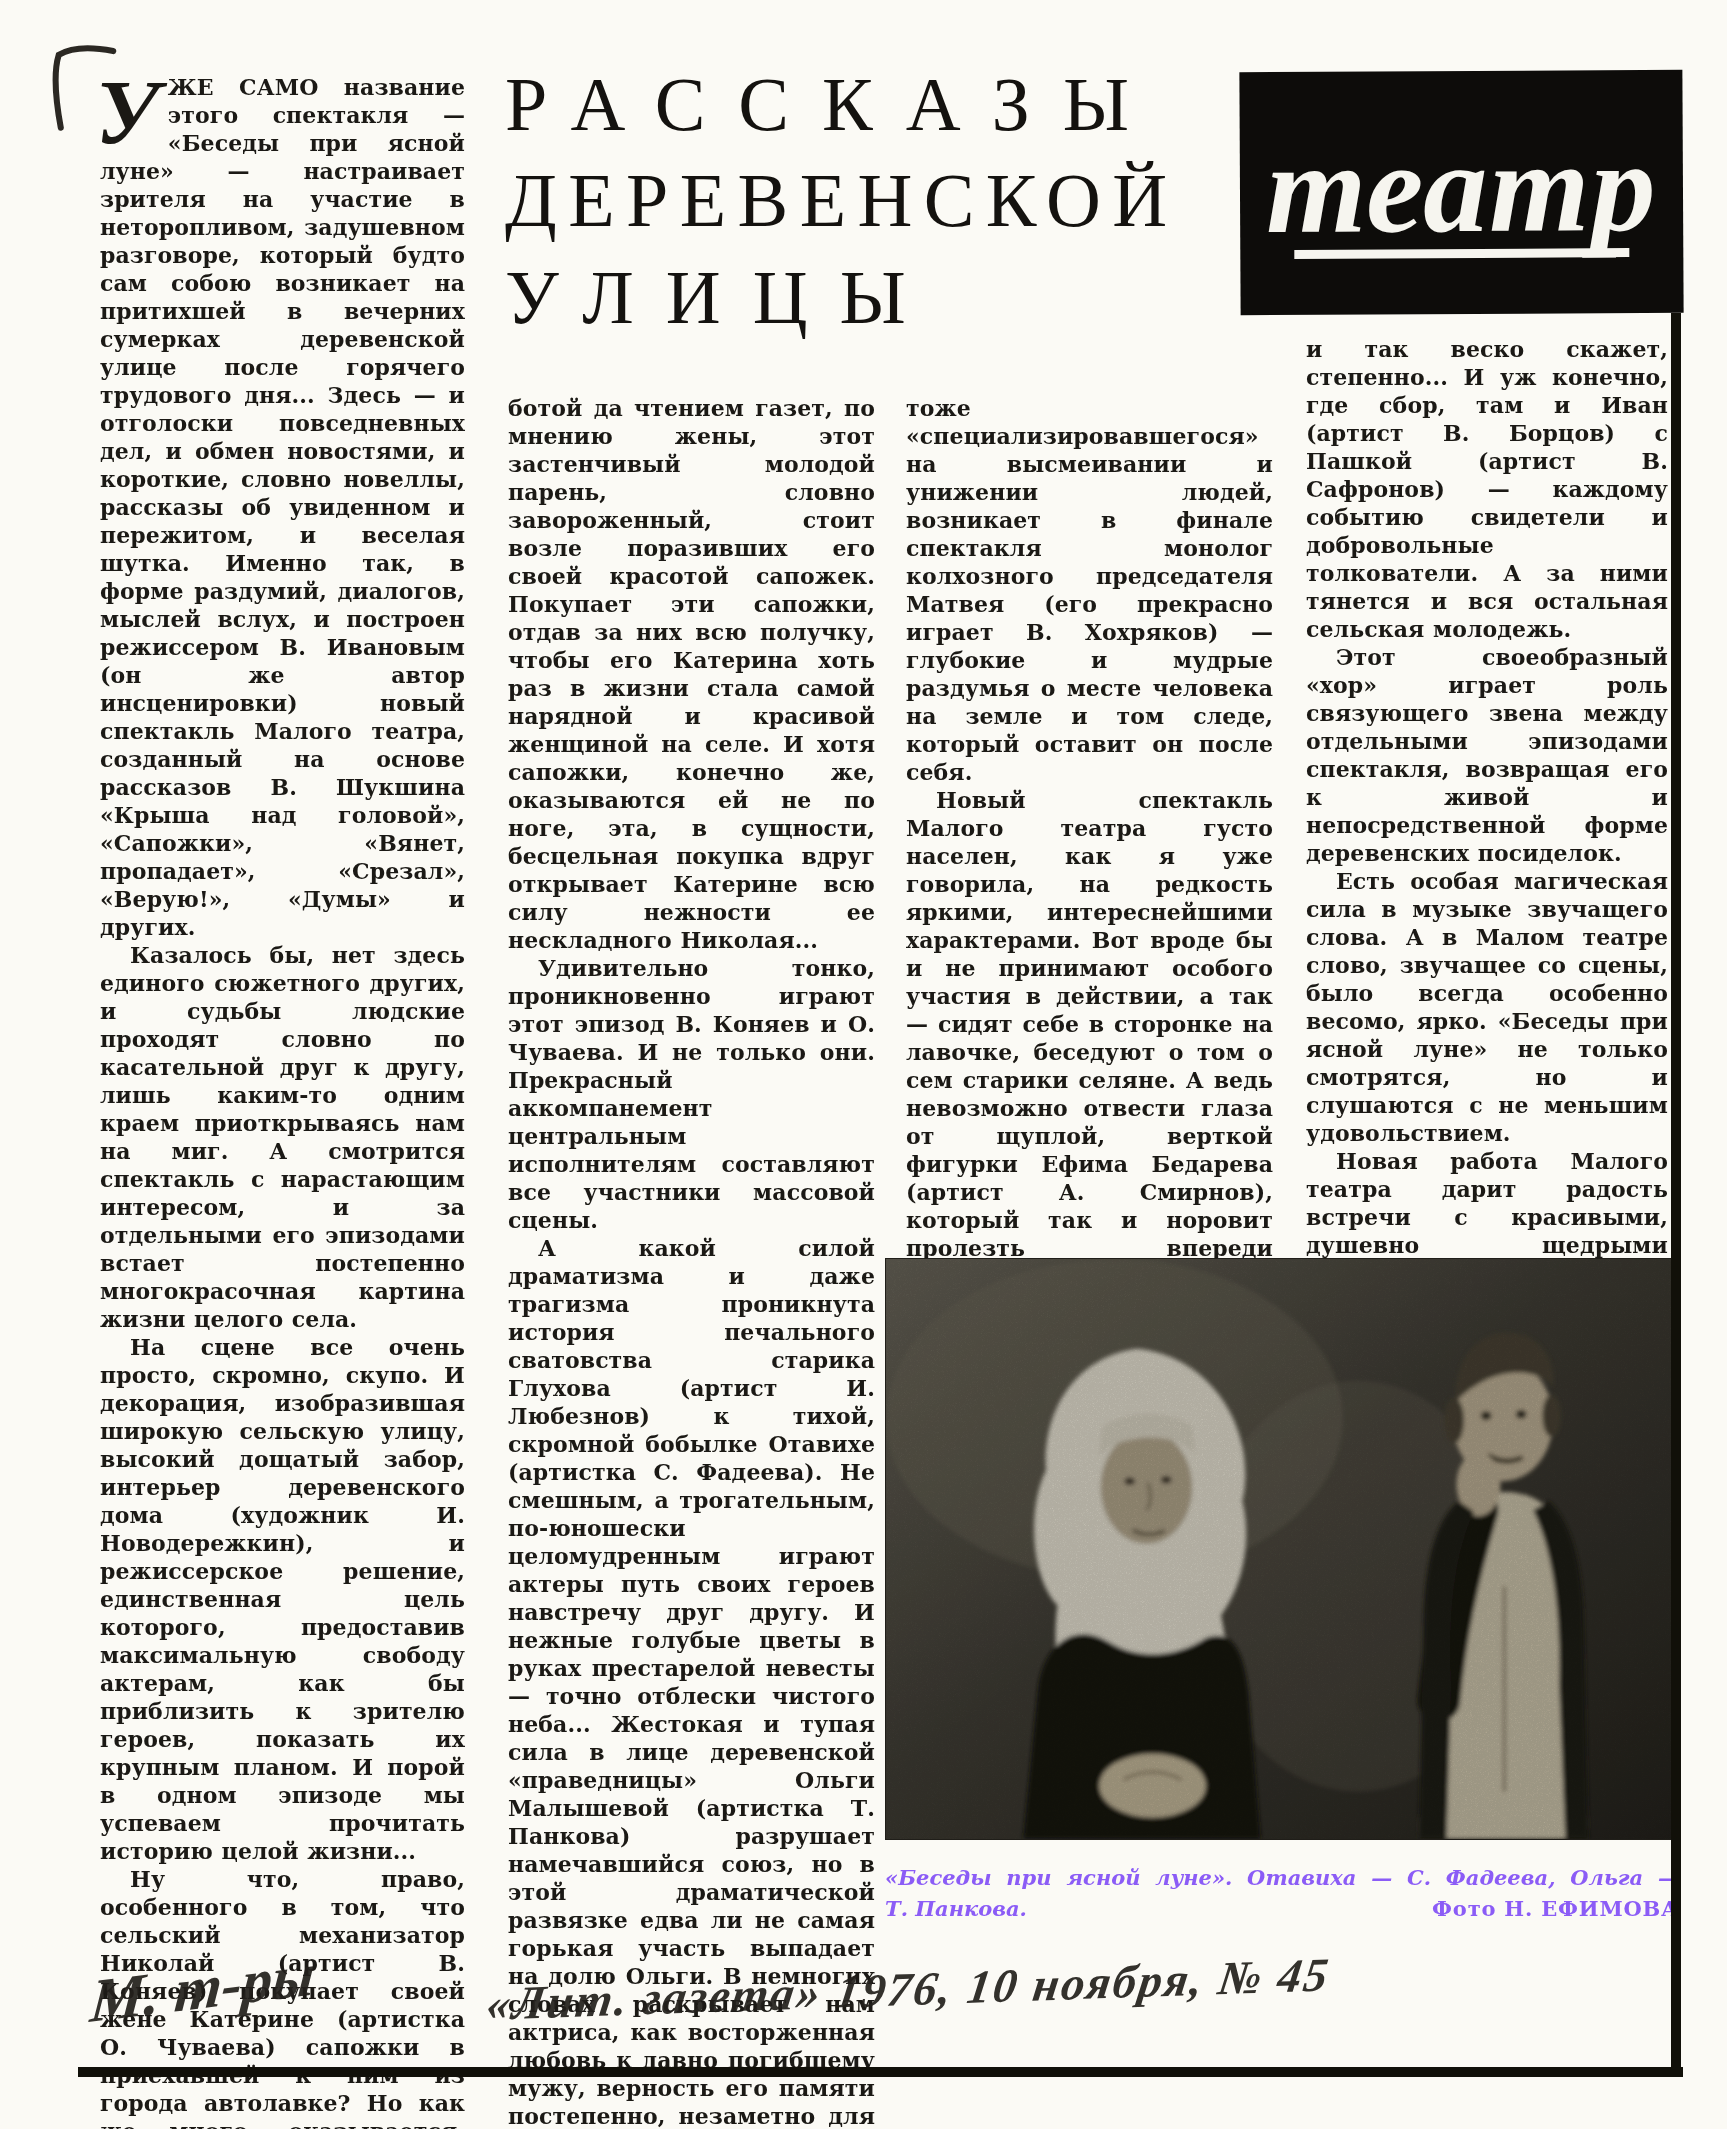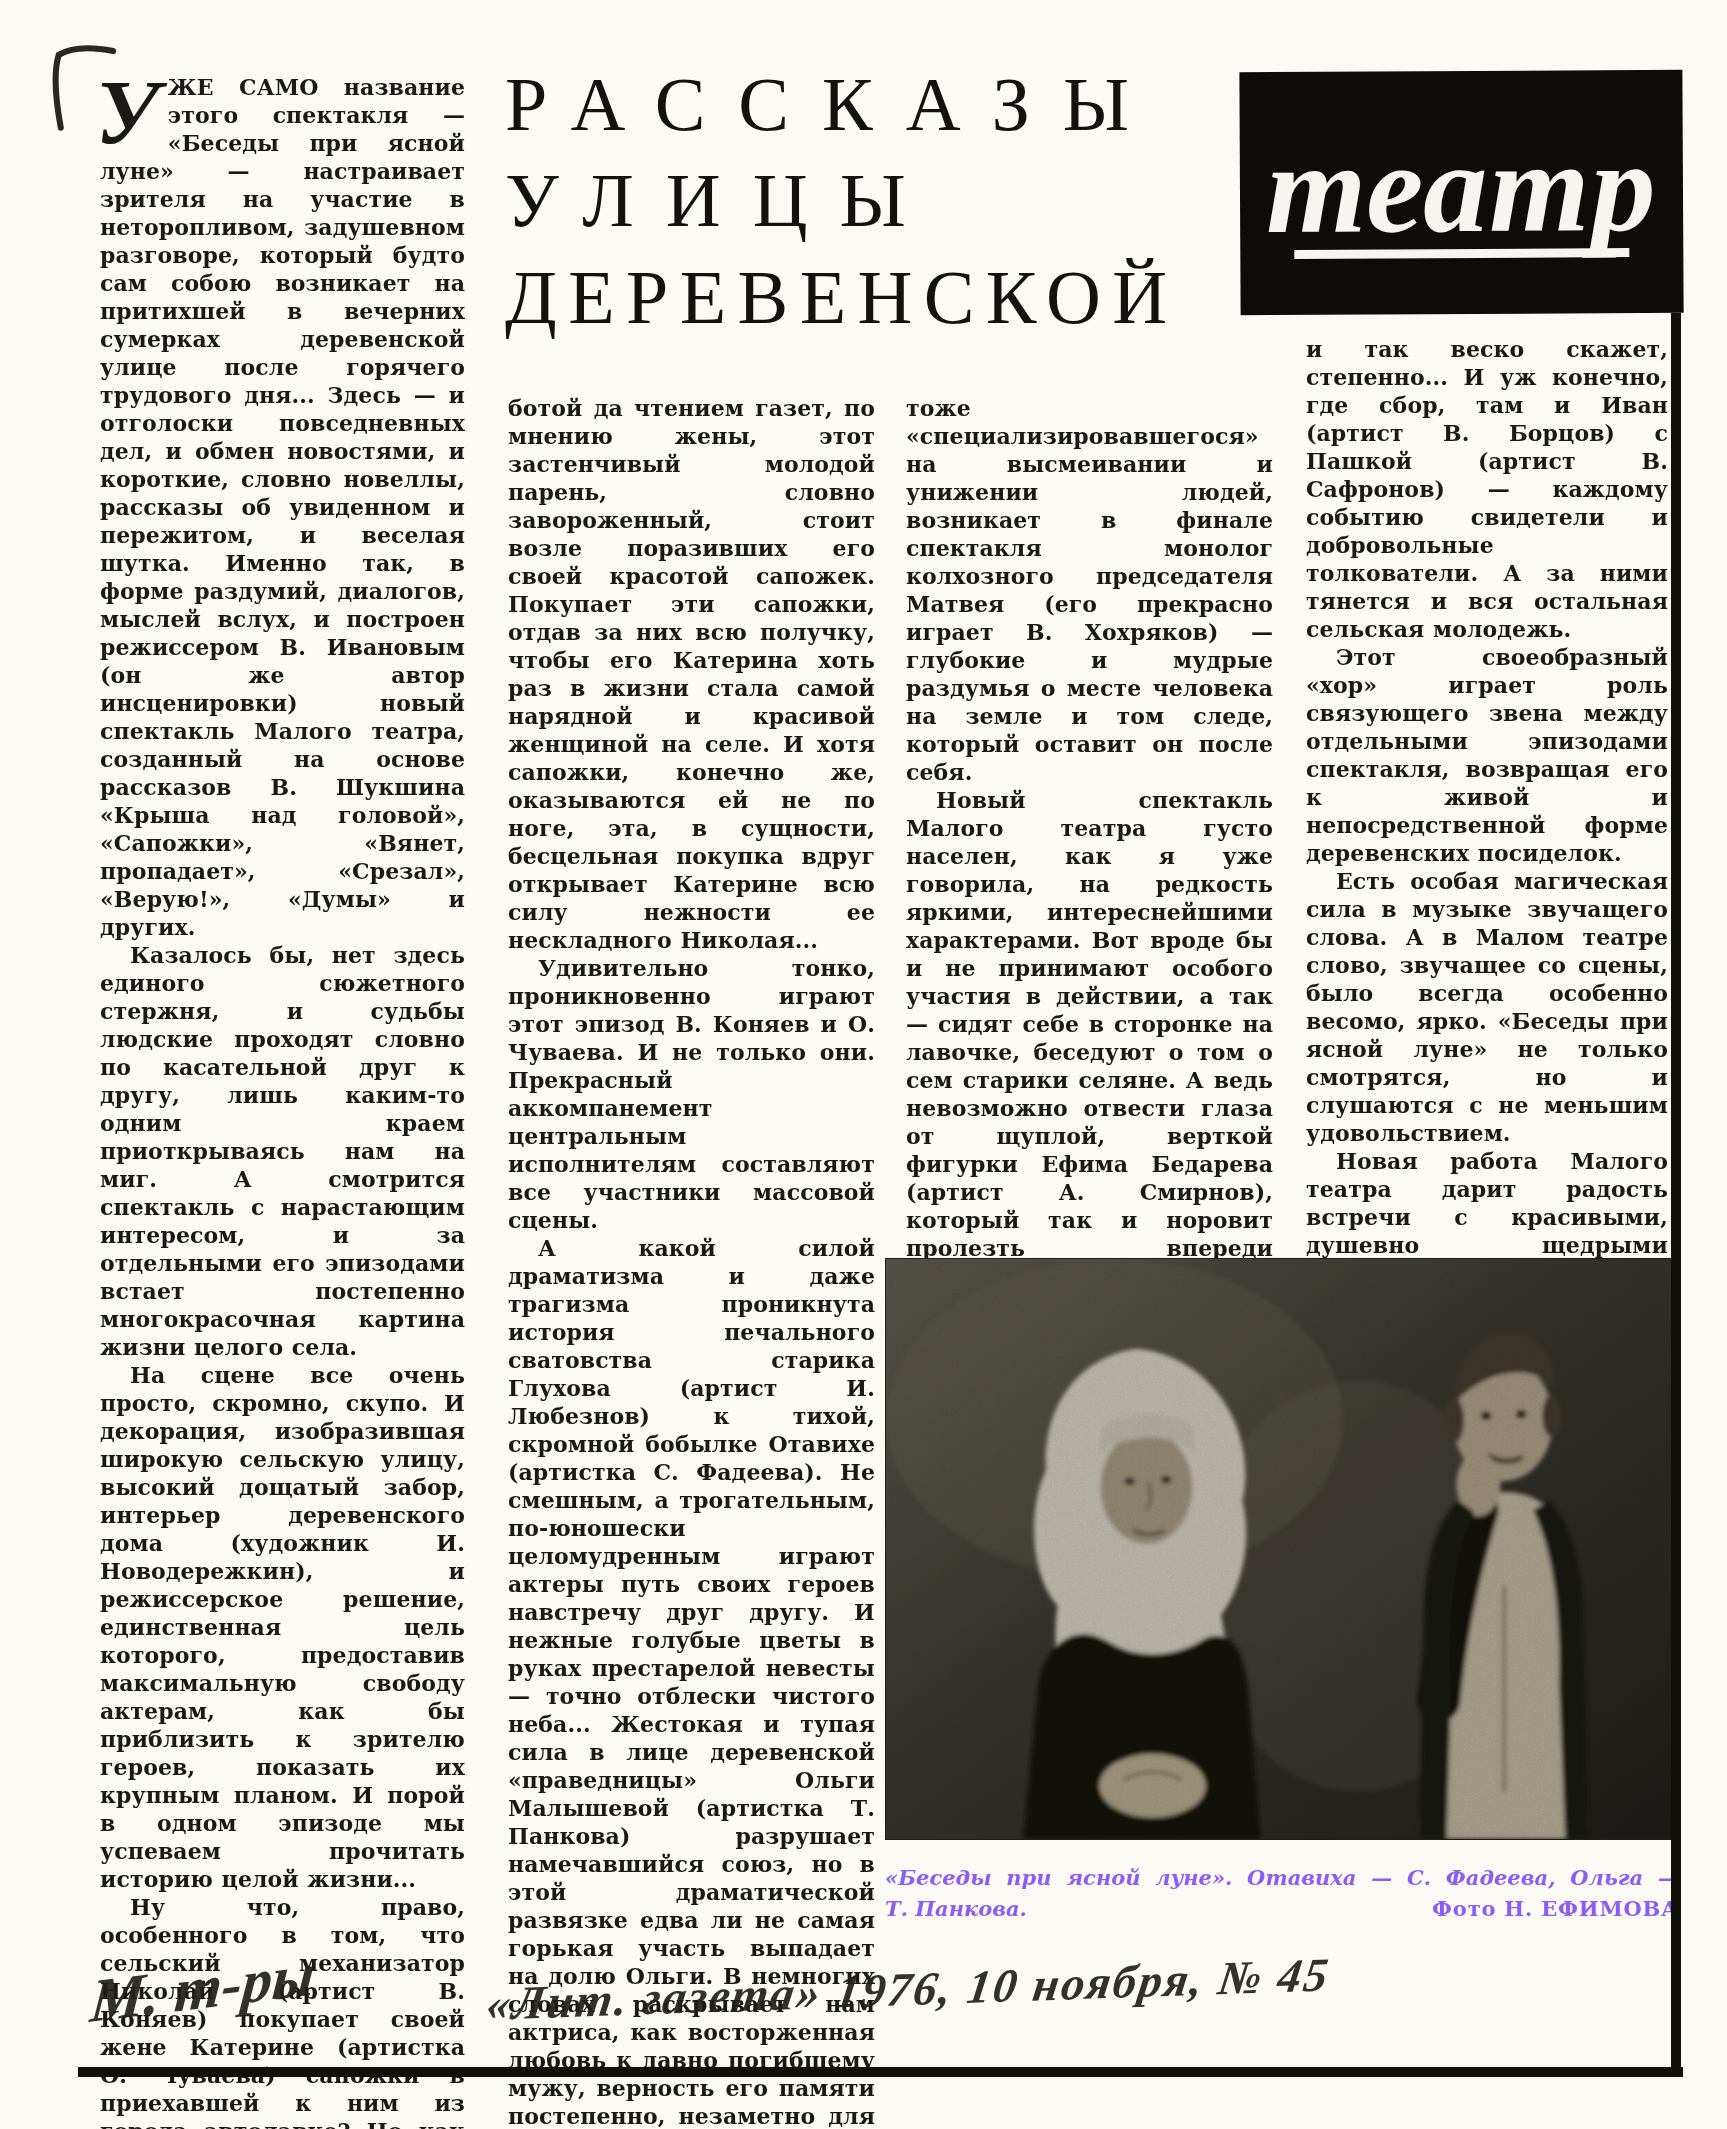--- a/index.html
+++ b/index.html
@@ -79,32 +79,32 @@
 <div class="page">
 
   <div class="corner-mark">
     <svg width="73" height="88" viewBox="0 0 96 116">
       <path d="M12 108 C7 64 9 30 16 12 C34 3 62 5 88 12" stroke="#2b2823" stroke-width="8" fill="none" stroke-linecap="round"></path>
     </svg>
   </div>
 
   <header class="headline">
     <div class="hl hl1">РАССКАЗЫ</div>
+    <div class="hl hl2">ДЕРЕВЕНСКОЙ</div>
     <div class="hl hl3">УЛИЦЫ</div>
-    <div class="hl hl2">ДЕРЕВЕНСКОЙ</div>
   </header>
 
   <div class="logo-box">
     <div class="logo-text">театр</div>
     <div class="logo-rule"></div>
   </div>
 
   <section class="col" style="left:100px; top:73px; width:365px;">
     <p class="lead"><span class="dropcap">У</span><span>ЖЕ САМО название этого спектакля — «Беседы при ясной луне» — настраивает зрителя на участие в неторопливом, задушевном разговоре, который будто сам собою возникает на притихшей в вечерних сумерках деревенской улице после горячего трудового дня... Здесь — и отголоски повседневных дел, и обмен новостями, и короткие, словно новеллы, рассказы об увиденном и пережитом, и веселая шутка. Именно так, в форме раздумий, диалогов, мыслей вслух, и построен режиссером В. Ивановым (он же автор инсценировки) новый спектакль Малого театра, созданный на основе рассказов В. Шукшина «Крыша над головой», «Сапожки», «Вянет, пропадает», «Срезал», «Верую!», «Думы» и других.</span></p>
-    <p>Казалось бы, нет здесь единого сюжетного стержня, и судьбы людские проходят словно по касательной друг к другу, лишь каким-то одним краем приоткрываясь нам на миг. А смотрится спектакль с нарастающим интересом, и за отдельными его эпизодами встает постепенно многокрасочная картина жизни целого села.</p>
+    <p>Казалось бы, нет здесь единого сюжетного других, и судьбы людские проходят словно по касательной друг к другу, лишь каким-то одним краем приоткрываясь нам на миг. А смотрится спектакль с нарастающим интересом, и за отдельными его эпизодами встает постепенно многокрасочная картина жизни целого села.</p>
     <p>На сцене все очень просто, скромно, скупо. И декорация, изобразившая широкую сельскую улицу, высокий дощатый забор, интерьер деревенского дома (художник И. Новодережкин), и режиссерское решение, единственная цель которого, предоставив максимальную свободу актерам, как бы приблизить к зрителю героев, показать их крупным планом. И порой в одном эпизоде мы успеваем прочитать историю целой жизни...</p>
     <p>Ну что, право, особенного в том, что сельский механизатор Николай (артист В. Коняев) покупает своей жене Катерине (артистка О. Чуваева) сапожки в приехавшей к ним из города автолавке? Но как же много, оказывается, можно рассказать таким поступком и о самом человеке, и о его семье, и об отношениях, в ней сложившихся. Никчемный зять, по мнению тещи (артистка Г. Демина), горе-муж, занятый лишь ра-</p>
   </section>
 
   <section class="col" style="left:508px; top:394px; width:367px;">
     <p class="flush">ботой да чтением газет, по мнению жены, этот застенчивый молодой парень, словно завороженный, стоит возле поразивших его своей красотой сапожек. Покупает эти сапожки, отдав за них всю получку, чтобы его Катерина хоть раз в жизни стала самой нарядной и красивой женщиной на селе. И хотя сапожки, конечно же, оказываются ей не по ноге, эта, в сущности, бесцельная покупка вдруг открывает Катерине всю силу нежности ее нескладного Николая...</p>
     <p>Удивительно тонко, проникновенно играют этот эпизод В. Коняев и О. Чуваева. И не только они. Прекрасный аккомпанемент центральным исполнителям составляют все участники массовой сцены.</p>
     <p>А какой силой драматизма и даже трагизма проникнута история печального сватовства старика Глухова (артист И. Любезнов) к тихой, скромной бобылке Отавихе (артистка С. Фадеева). Не смешным, а трогательным, по-юношески целомудренным играют актеры путь своих героев навстречу друг другу. И нежные голубые цветы в руках престарелой невесты — точно отблески чистого неба... Жестокая и тупая сила в лице деревенской «праведницы» Ольги Малышевой (артистка Т. Панкова) разрушает намечавшийся союз, но в этой драматической развязке едва ли не самая горькая участь выпадает на долю Ольги. В немногих словах раскрывает нам актриса, как восторженная любовь к давно погибшему мужу, верность его памяти постепенно, незаметно для самой Ольги переросли в ее душе в холодное высокомерие, в ханжество.</p>
 
   </section>

